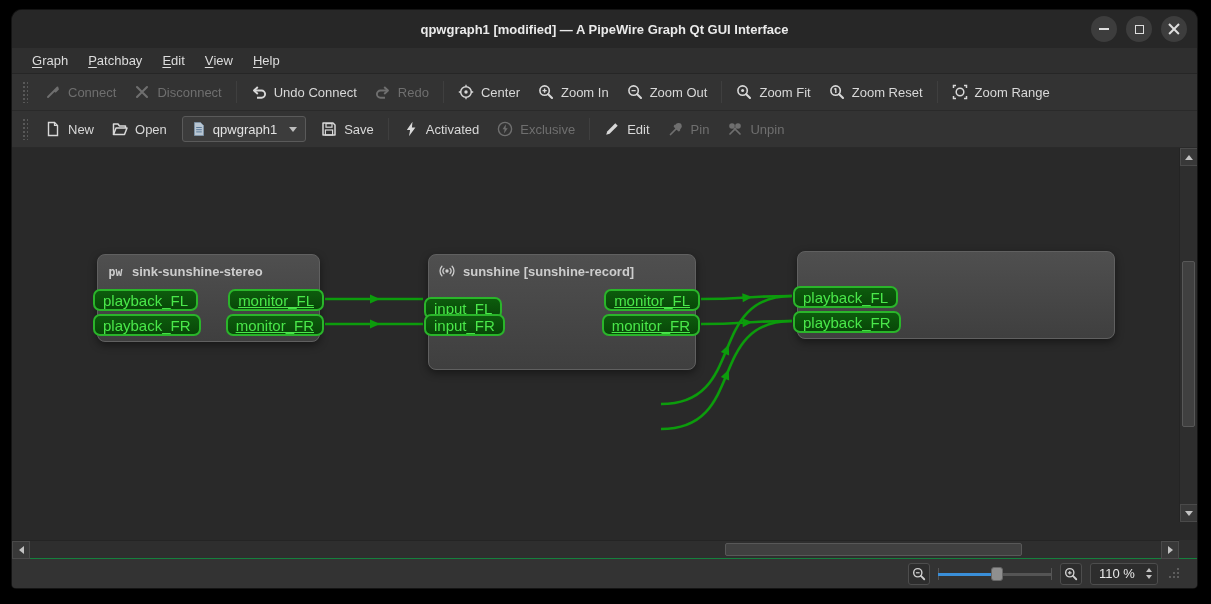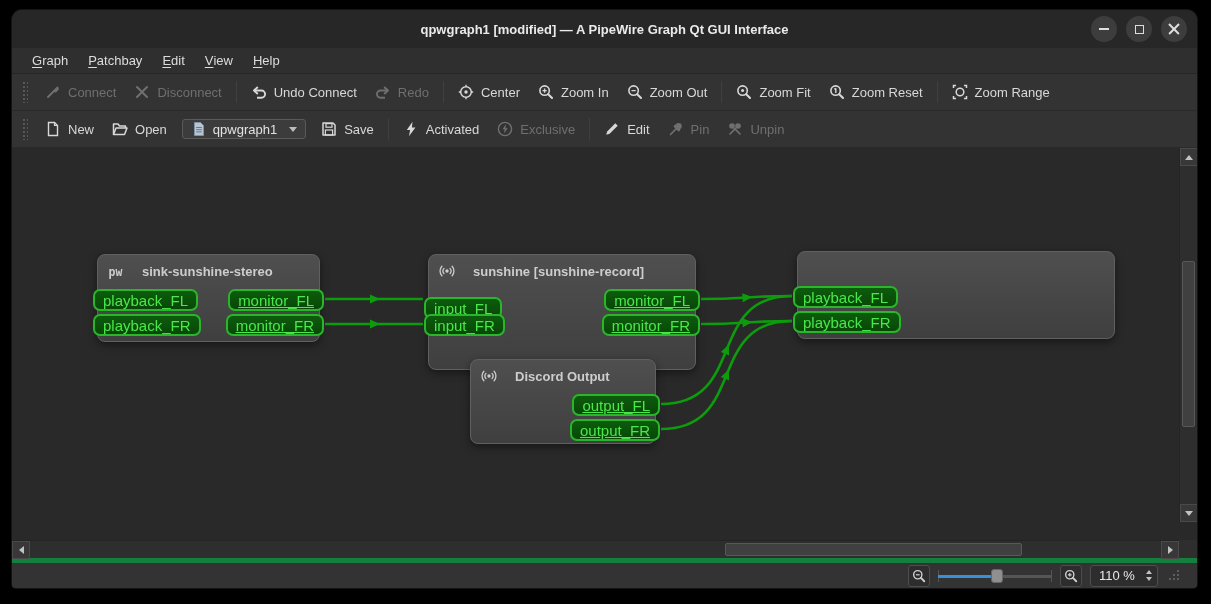--- a/index.html
+++ b/index.html
@@ -34,35 +34,35 @@
              padding-left:8px; gap:0; flex:0 0 auto; border-bottom:1px solid #2a2a2a; }
   .grip { width:6px; height:22px; margin:0 8px 0 2px;
           background-image:radial-gradient(#585858 1px, transparent 1.2px);
           background-size:4px 4px; }
   .tbtn { display:flex; align-items:center; gap:7px; padding:5px 9px; color:#d8d8d8;
           border-radius:3px; white-space:nowrap; }
   .tbtn.disabled { color:#6f6f6f; }
   .tbtn svg { flex:0 0 auto; }
   .tsep { width:1px; height:22px; background:#262626; border-right:1px solid #3f3f3f;
           margin:0 5px; }
-  .combo { display:flex; align-items:center; gap:6px; height:20px; padding:0 8px;
+  .combo { display:flex; align-items:center; gap:6px; height:26px; padding:0 8px;
            background:#3c3c3c; border:1px solid #5a5a5a; border-radius:3px;
            color:#e2e2e2; margin:0 6px; }
   .combo .arrow { width:0; height:0; border-left:4px solid transparent;
            border-right:4px solid transparent; border-top:5px solid #bdbdbd; margin-left:6px; }
 
   
   .canvas-wrap { flex:1 1 auto; position:relative; background:#292929; }
   .canvas { position:absolute; left:0; top:0; width:1167px; height:392px;
             background:#292929; overflow:hidden; }
   #cable-svg { position:absolute; left:0; top:0; }
   .node { position:absolute; border:1px solid #606060; border-radius:8px;
           background:linear-gradient(#4f4f4f,#3f3f3f);
           box-shadow:0 3px 8px rgba(0,0,0,.45); }
-  .node-header { display:flex; align-items:center; gap:18px; padding:8px 10px 0 10px;
+  .node-header { display:flex; align-items:center; gap:8px; padding:8px 10px 0 10px;
           color:#cdcdcd; font-weight:bold; font-size:13px; white-space:nowrap;
           overflow:hidden; }
   .port { position:absolute; height:22px; display:flex; align-items:center;
           padding:0 8px; border:2px solid; border-radius:7px; font-size:15px;
           white-space:nowrap; }
   .port.in  { left:-5px; }
   .port.out { right:-5px;text-decoration:underline; }
 
   
   .vscroll { position:absolute; right:0; top:0; width:18px; height:374px;
@@ -73,21 +73,21 @@
             border:1px solid #4a4a4a; display:flex; align-items:center; justify-content:center; }
   .sb-thumb { position:absolute; background:#404040; border:1px solid #585858; border-radius:2px; }
   .tri { width:0; height:0; }
   .tri.up    { border-left:4px solid transparent; border-right:4px solid transparent; border-bottom:5px solid #c2c2c2; }
   .tri.down  { border-left:4px solid transparent; border-right:4px solid transparent; border-top:5px solid #c2c2c2; }
   .tri.left  { border-top:4px solid transparent; border-bottom:4px solid transparent; border-right:5px solid #c2c2c2; }
   .tri.right { border-top:4px solid transparent; border-bottom:4px solid transparent; border-left:5px solid #c2c2c2; }
   .sb-corner { position:absolute; right:0; bottom:0; width:18px; height:18px; background:#2e2e2e; }
 
   
-  .statusbar { height:30px; background:#333333; border-top:5px solid #15803d;
+  .statusbar { height:30px; background:#333333; border-top:1px solid #15803d;
                display:flex; align-items:center; justify-content:flex-end;
                gap:8px; padding-right:16px; flex:0 0 auto; color:#e8e8e8; }
   .sq-btn { width:22px; height:22px; background:#2d2d2d; border:1px solid #4d4d4d;
             border-radius:3px; display:flex; align-items:center; justify-content:center;
             color:#cfcfcf; }
   .slider { position:relative; width:114px; height:18px; }
   .slider .tick { position:absolute; top:3px; width:1px; height:12px; background:#555; }
   .slider .track { position:absolute; left:0; right:0; top:8px; height:3px; background:#555; }
   .slider .fill  { position:absolute; left:0; top:8px; height:3px; }
   .slider .handle { position:absolute; top:2px; width:12px; height:14px; background:#8f8f8f;
@@ -391,30 +391,20 @@
           </div>
           <div class="port in" style="top: 42px; border-color: rgb(42, 181, 42); background: linear-gradient(rgb(13, 92, 13), rgb(8, 71, 8)); color: rgb(74, 232, 74);">input_FL</div>
           <div class="port in" style="top: 59px; border-color: rgb(42, 181, 42); background: linear-gradient(rgb(13, 92, 13), rgb(8, 71, 8)); color: rgb(74, 232, 74);">input_FR</div>
           <div class="port out" style="top: 34px; border-color: rgb(42, 181, 42); background: linear-gradient(rgb(13, 92, 13), rgb(8, 71, 8)); color: rgb(74, 232, 74);">monitor_FL</div>
           <div class="port out" style="top: 59px; border-color: rgb(42, 181, 42); background: linear-gradient(rgb(13, 92, 13), rgb(8, 71, 8)); color: rgb(74, 232, 74);">monitor_FR</div>
         </div>
         <div class="node" style="left: 785px; top: 103px; width: 318px; height: 88px;">
           <div class="port in" style="top: 34px; border-color: rgb(42, 181, 42); background: linear-gradient(rgb(13, 92, 13), rgb(8, 71, 8)); color: rgb(74, 232, 74);">playback_FL</div>
           <div class="port in" style="top: 59px; border-color: rgb(42, 181, 42); background: linear-gradient(rgb(13, 92, 13), rgb(8, 71, 8)); color: rgb(74, 232, 74);">playback_FR</div>
         </div>
-        <div class="node" style="left: 458px; top: 211px; width: 186px; height: 85px;">
-          <div class="node-header">
-            <svg width="16" height="16">
-              <use href="#stream-icon"></use>
-            </svg>
-            <span>Discord Output</span>
-          </div>
-          <div class="port out" style="top: 34px; border-color: rgb(42, 181, 42); background: linear-gradient(rgb(13, 92, 13), rgb(8, 71, 8)); color: rgb(74, 232, 74);">output_FL</div>
-          <div class="port out" style="top: 59px; border-color: rgb(42, 181, 42); background: linear-gradient(rgb(13, 92, 13), rgb(8, 71, 8)); color: rgb(74, 232, 74);">output_FR</div>
-        </div>
       </div>
 
     <div class="vscroll">
       <div class="sb-btn" style="top:0; left:0;">
           <span class="tri up"></span>
         </div>
       <div class="sb-thumb" style="left:2px; width:13px; top:113px; height:166px;"></div>
       <div class="sb-btn" style="bottom:0; left:0;">
           <span class="tri down"></span>
         </div>

